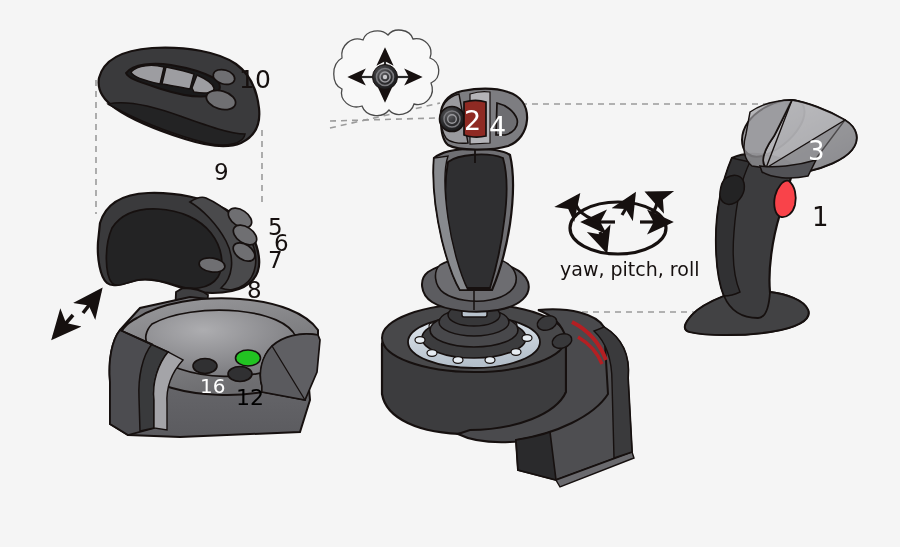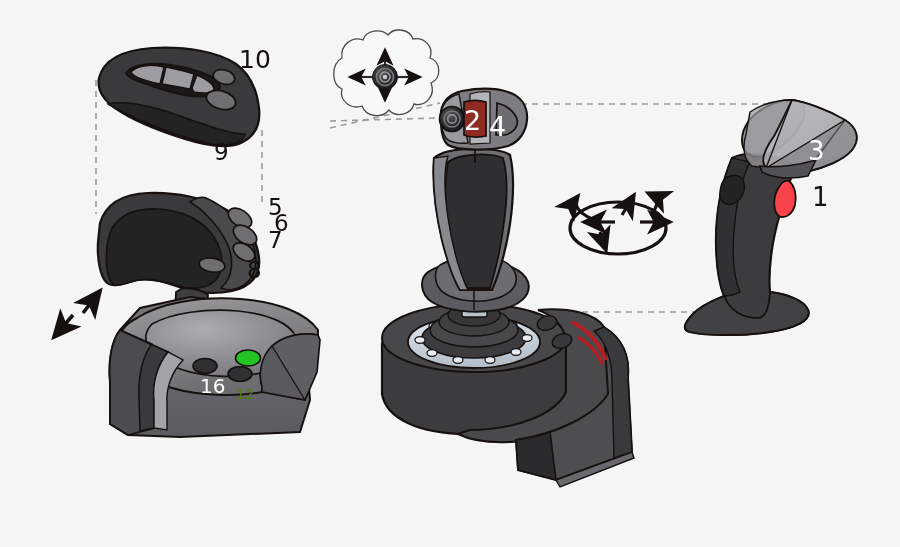--- a/index.html
+++ b/index.html
@@ -24,21 +24,21 @@
     width: 900px;
     height: 547px;
   }
   .lbl {
     position: absolute;
     font-family: "DejaVu Sans", sans-serif;
     line-height: 1;
     white-space: nowrap;
     user-select: none;
   }
-  .lbl-dark { color: #16100f; }
+  .lbl-dark { color: #16100f; margin-top: 20px; }
   .lbl-light { color: #ffffff; }
   .cap-text {
     position: absolute;
     font-family: "DejaVu Sans", sans-serif;
     color: #16100f;
     white-space: nowrap;
   }
 </style>
 </head>
 <body>
@@ -303,17 +303,18 @@
       <div class="lbl lbl-light" style="left: 464px; top: 107px; font-size: 27px; color: rgb(255, 255, 255);">2</div>
       <div class="lbl lbl-light" style="left: 808px; top: 138px; font-size: 26px; color: rgb(255, 255, 255);">3</div>
       <div class="lbl lbl-light" style="left: 489px; top: 113px; font-size: 27px; color: rgb(255, 255, 255);">4</div>
       <div class="lbl lbl-dark" style="left: 268px; top: 196px; font-size: 23px; color: rgb(22, 16, 15);">5</div>
       <div class="lbl lbl-dark" style="left: 274px; top: 212px; font-size: 23px; color: rgb(22, 16, 15);">6</div>
       <div class="lbl lbl-dark" style="left: 268px; top: 229px; font-size: 23px; color: rgb(22, 16, 15);">7</div>
       <div class="lbl lbl-dark" style="left: 247px; top: 259px; font-size: 23px; color: rgb(22, 16, 15);">8</div>
       <div class="lbl lbl-dark" style="left: 214px; top: 141px; font-size: 23px; color: rgb(22, 16, 15);">9</div>
       <div class="lbl lbl-dark" style="left: 239px; top: 47px; font-size: 25px; color: rgb(22, 16, 15);">10</div>
       <div class="lbl lbl-light" style="left: 200px; top: 376px; font-size: 20px; color: rgb(255, 255, 255);">16</div>
-      <div class="lbl lbl-light" style="left: 236px; top: 387px; font-size: 14px; color: #4d7c0f;">12</div>
+      <div class="lbl lbl-light" style="left: 236px; top: 387px; font-size: 22px; color: #000000;">12</div>
     </div>
 
+  <div class="cap-text" id="axis-caption" style="left:560px; top:258px; font-size:19px;">yaw, pitch, roll</div>
 
 </div>
 
 </body></html>

